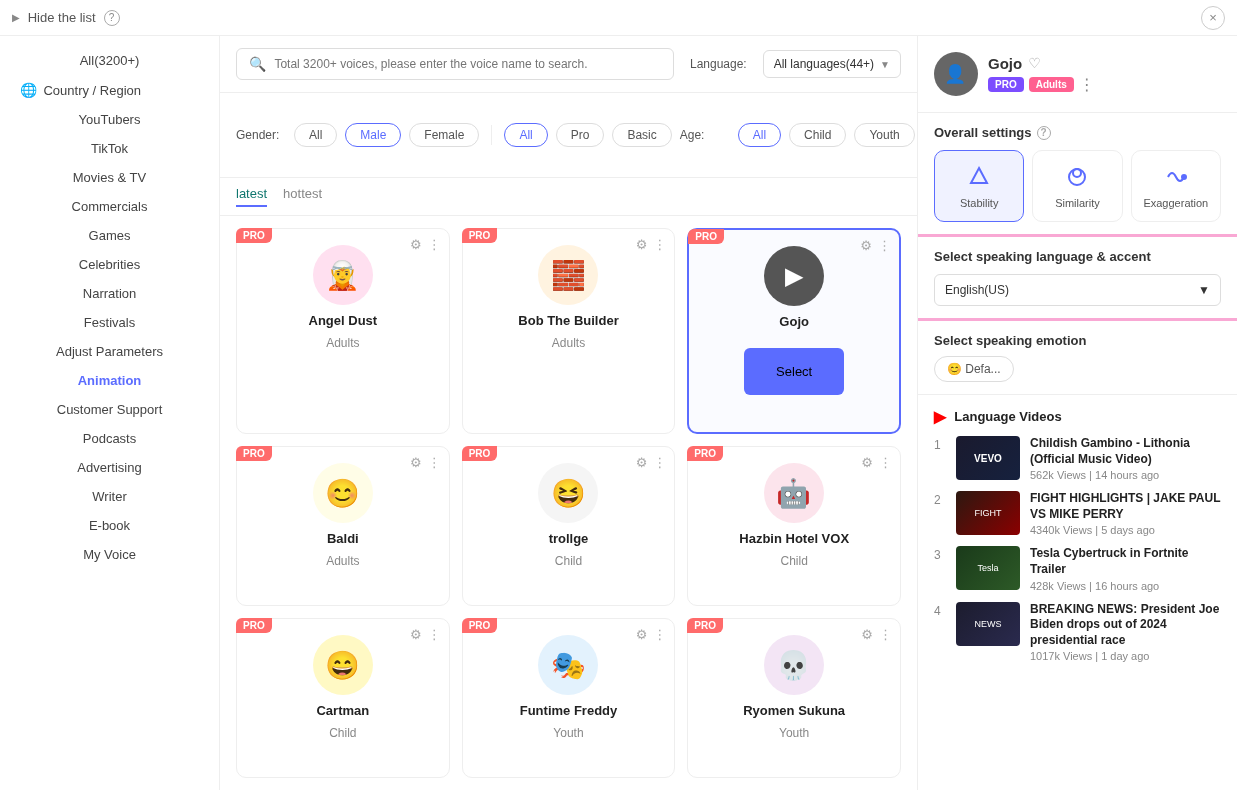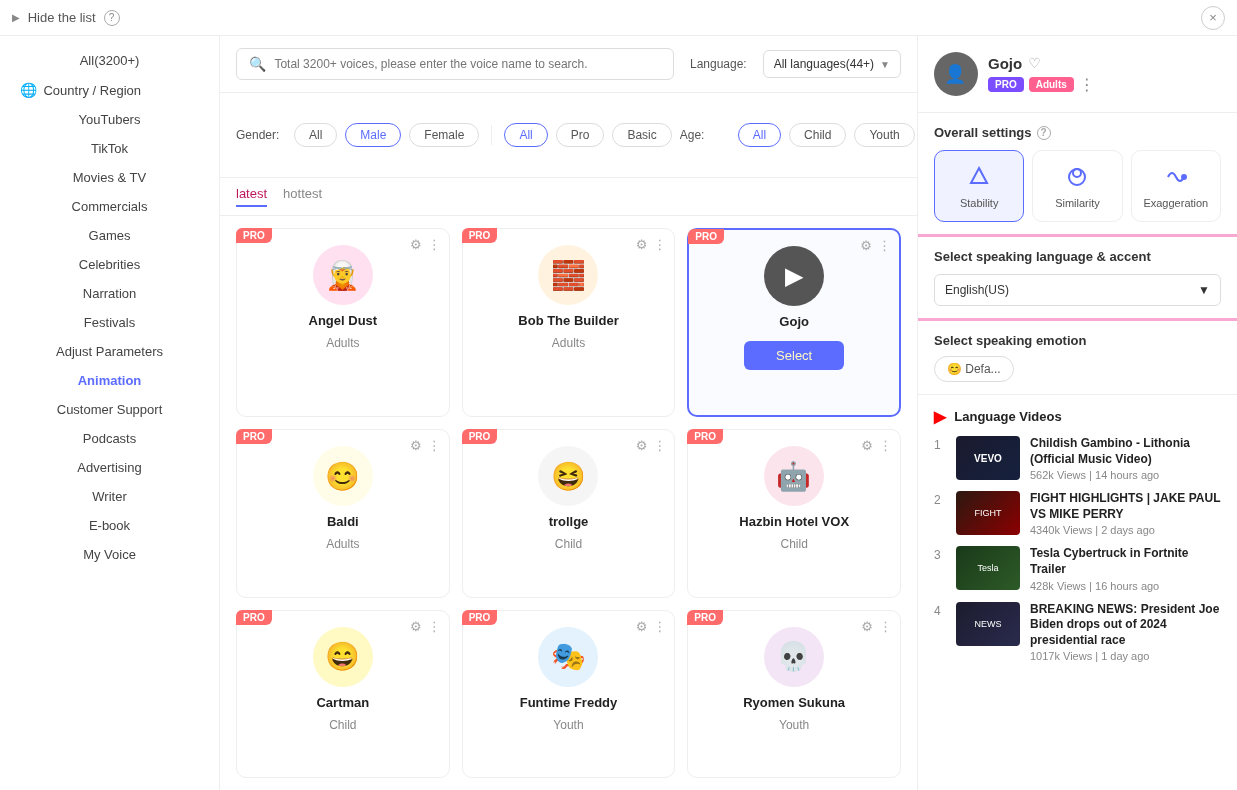--- a/index.html
+++ b/index.html
@@ -35,32 +35,32 @@
     .filter-row { padding: 10px 16px; border-bottom: 1px solid #eee; display: flex; flex-direction: row; gap: 8px; }
     .filter-line { display: flex; align-items: center; gap: 8px; }
     .filter-label { font-size: 12px; color: #555; min-width: 50px; }
     .filter-btn { padding: 4px 14px; border-radius: 16px; border: 1px solid #ddd; background: #fff; font-size: 12px; color: #555; cursor: pointer; }
     .filter-btn.active-blue { border-color: #5b6cff; color: #5b6cff; background: #fff; font-weight: 500; }
     .filter-btn.active-outline { border-color: #5b6cff; color: #5b6cff; }
     .filter-divider { width: 1px; height: 20px; background: #eee; margin: 0 4px; }
     
     .tab-row { padding: 8px 16px; display: flex; gap: 16px; border-bottom: 1px solid #eee; }
     .tab-item { font-size: 13px; color: #888; cursor: pointer; padding-bottom: 4px; }
-    .tab-item.active { color: #be185d; border-bottom: 2px solid #5b6cff; font-weight: 500; }
+    .tab-item.active { color: #0f766e; border-bottom: 2px solid #5b6cff; font-weight: 500; }
     
     .voice-grid { display: grid; grid-template-columns: repeat(3, 1fr); gap: 12px; padding: 12px 16px; overflow-y: auto; flex: 1; }
     
     .voice-card { border: 1px solid #eee; border-radius: 10px; padding: 16px 12px; display: flex; flex-direction: column; align-items: center; gap: 8px; position: relative; background: #fff; cursor: pointer; }
     .voice-card.selected { border: 2px solid #5b6cff; background: #fafbff; }
     .pro-badge { position: absolute; top: -1px; left: -1px; background: #ff6b6b; color: #fff; font-size: 10px; font-weight: 700; padding: 2px 7px; border-radius: 6px 0 6px 0; }
     .card-top-icons { position: absolute; top: 8px; right: 8px; display: flex; gap: 6px; color: #aaa; font-size: 13px; cursor: pointer; }
     .voice-avatar { width: 60px; height: 60px; border-radius: 50%; overflow: hidden; display: flex; align-items: center; justify-content: center; background: #f0f0f0; font-size: 28px; }
     .voice-name { font-size: 13px; font-weight: 600; color: #222; text-align: center; }
     .voice-age { font-size: 12px; color: #888; }
-    .select-btn { background: #5b6cff; color: #fef9c3; border: none; border-radius: 6px; padding: 7px 32px; font-size: 13px; cursor: pointer; margin-top: 4px; }
+    .select-btn { background: #5b6cff; color: #000000; border: none; border-radius: 6px; padding: 16px 32px; font-size: 13px; cursor: pointer; margin-top: 11px; }
     
     
     .right-panel { width: 320px; border-left: 1px solid #eee; background: #fff; display: flex; flex-direction: column; overflow-y: auto; flex-shrink: 0; }
     .right-header { display: flex; align-items: center; gap: 10px; padding: 16px; border-bottom: 1px solid #eee; }
     .right-avatar { width: 44px; height: 44px; border-radius: 50%; background: #888; overflow: hidden; display: flex; align-items: center; justify-content: center; font-size: 20px; }
     .right-name { font-size: 15px; font-weight: 600; }
     .heart-icon { color: #aaa; font-size: 14px; cursor: pointer; }
     .badge-row { display: flex; gap: 5px; align-items: center; margin-top: 3px; }
     .badge-pro { background: #7c4dff; color: #fff; font-size: 10px; font-weight: 700; padding: 2px 7px; border-radius: 4px; }
     .badge-adults { background: #ff6090; color: #fff; font-size: 10px; font-weight: 700; padding: 2px 7px; border-radius: 4px; }
@@ -376,21 +376,21 @@
           </div>
         </div>
 
         <div class="video-item">
           <span class="video-num">2</span>
           <div class="video-thumb thumb-fight">
             <span style="color:#fff;font-size:9px;text-align:center;">FIGHT</span>
           </div>
           <div class="video-info">
             <div class="video-title">FIGHT HIGHLIGHTS | JAKE PAUL VS MIKE PERRY</div>
-            <div class="video-meta">4340k Views | 2 days ago</div>
+            <div class="video-meta">4340k Views | 5 days ago</div>
           </div>
         </div>
 
         <div class="video-item">
           <span class="video-num">3</span>
           <div class="video-thumb thumb-tesla">
             <span style="color:#fff;font-size:9px;text-align:center;">Tesla</span>
           </div>
           <div class="video-info">
             <div class="video-title">Tesla Cybertruck in Fortnite Trailer</div>

